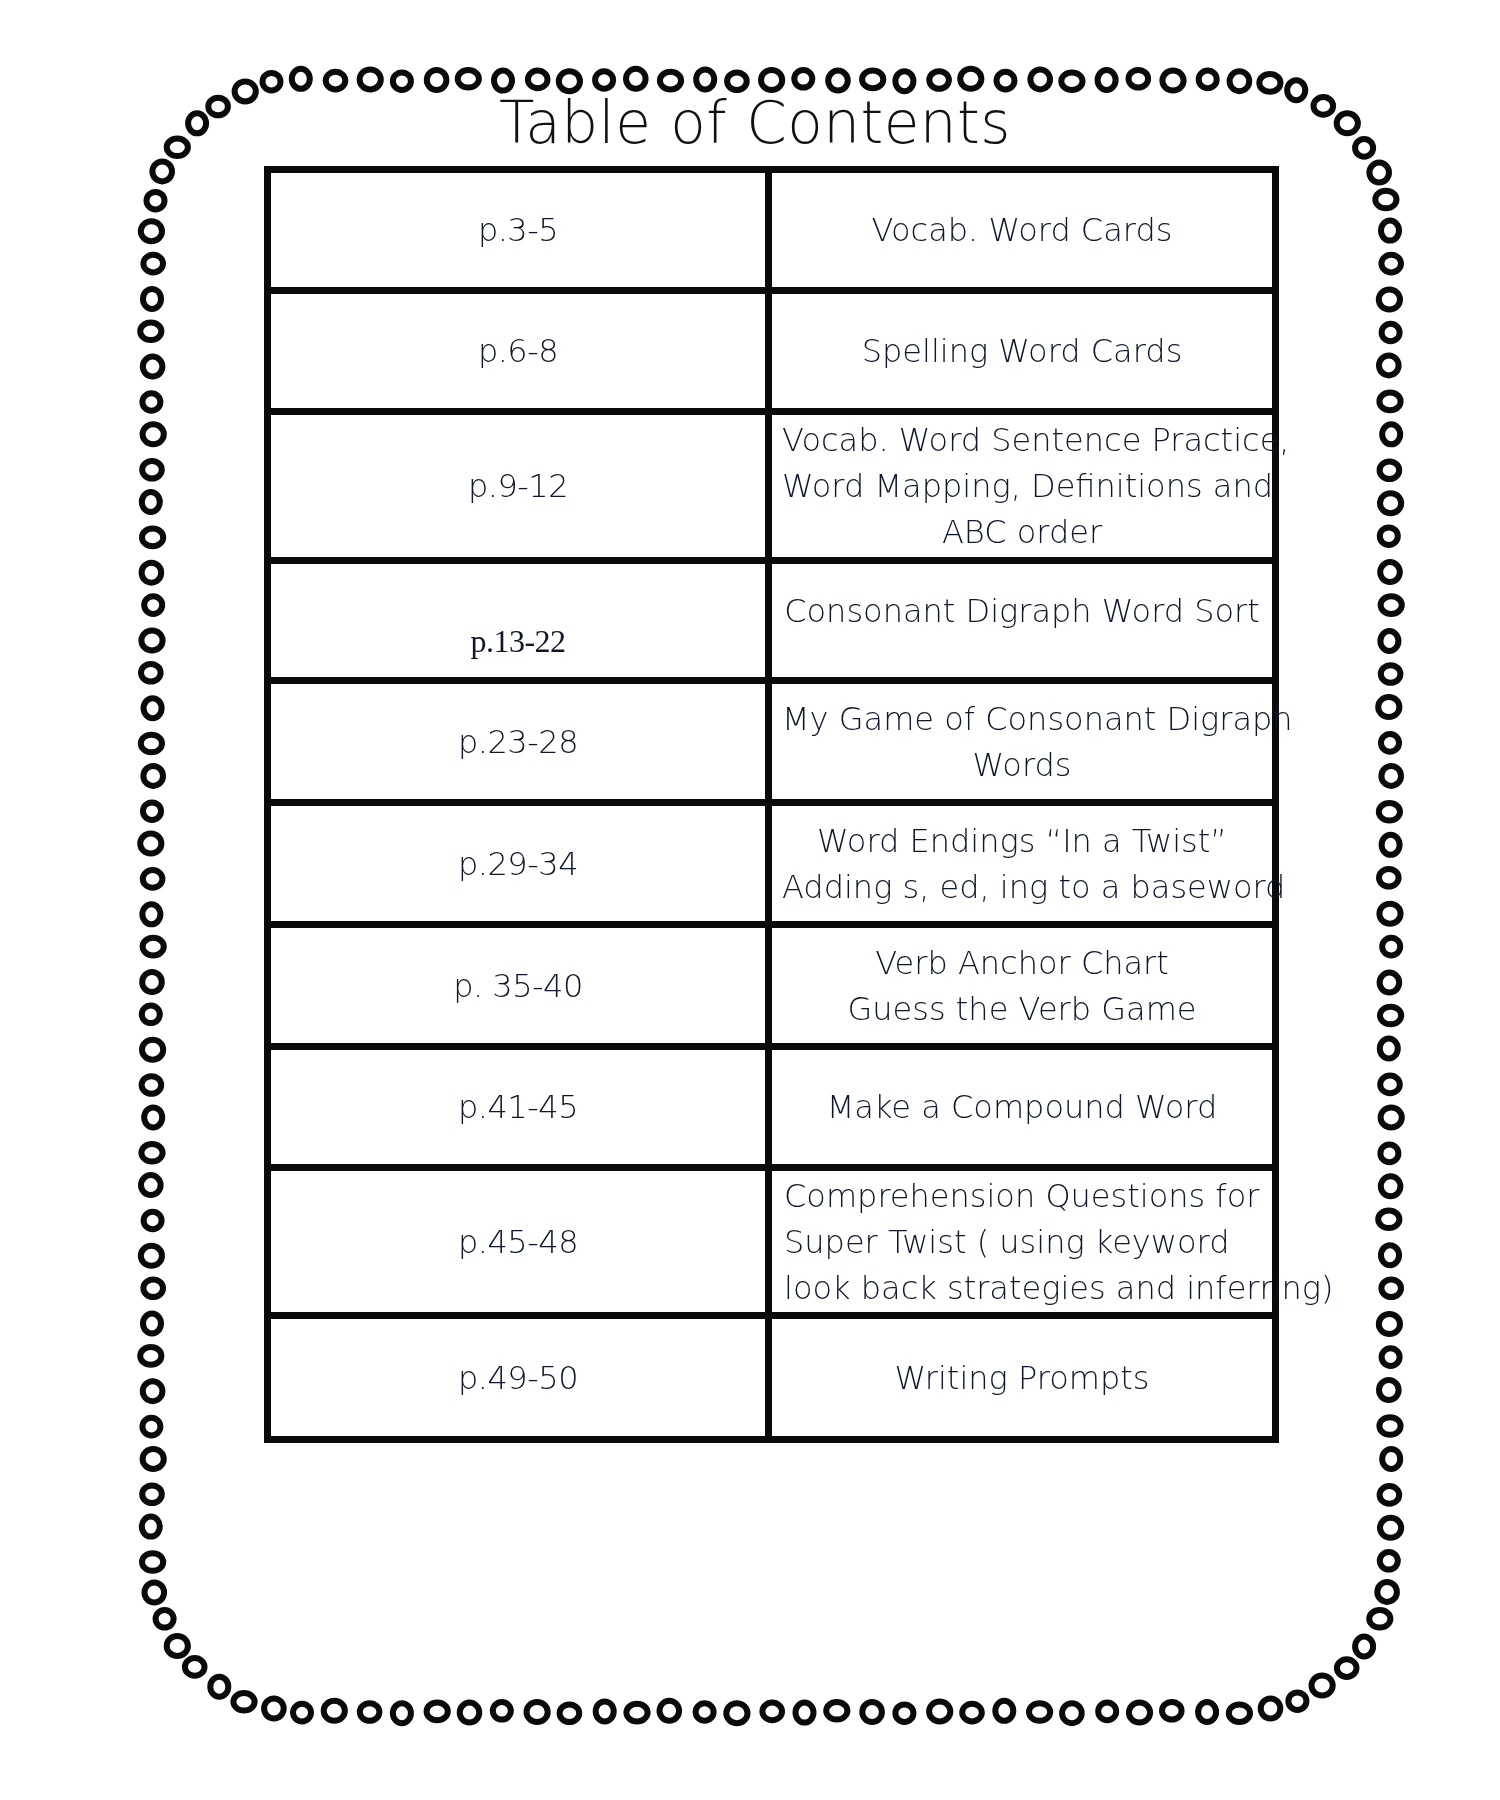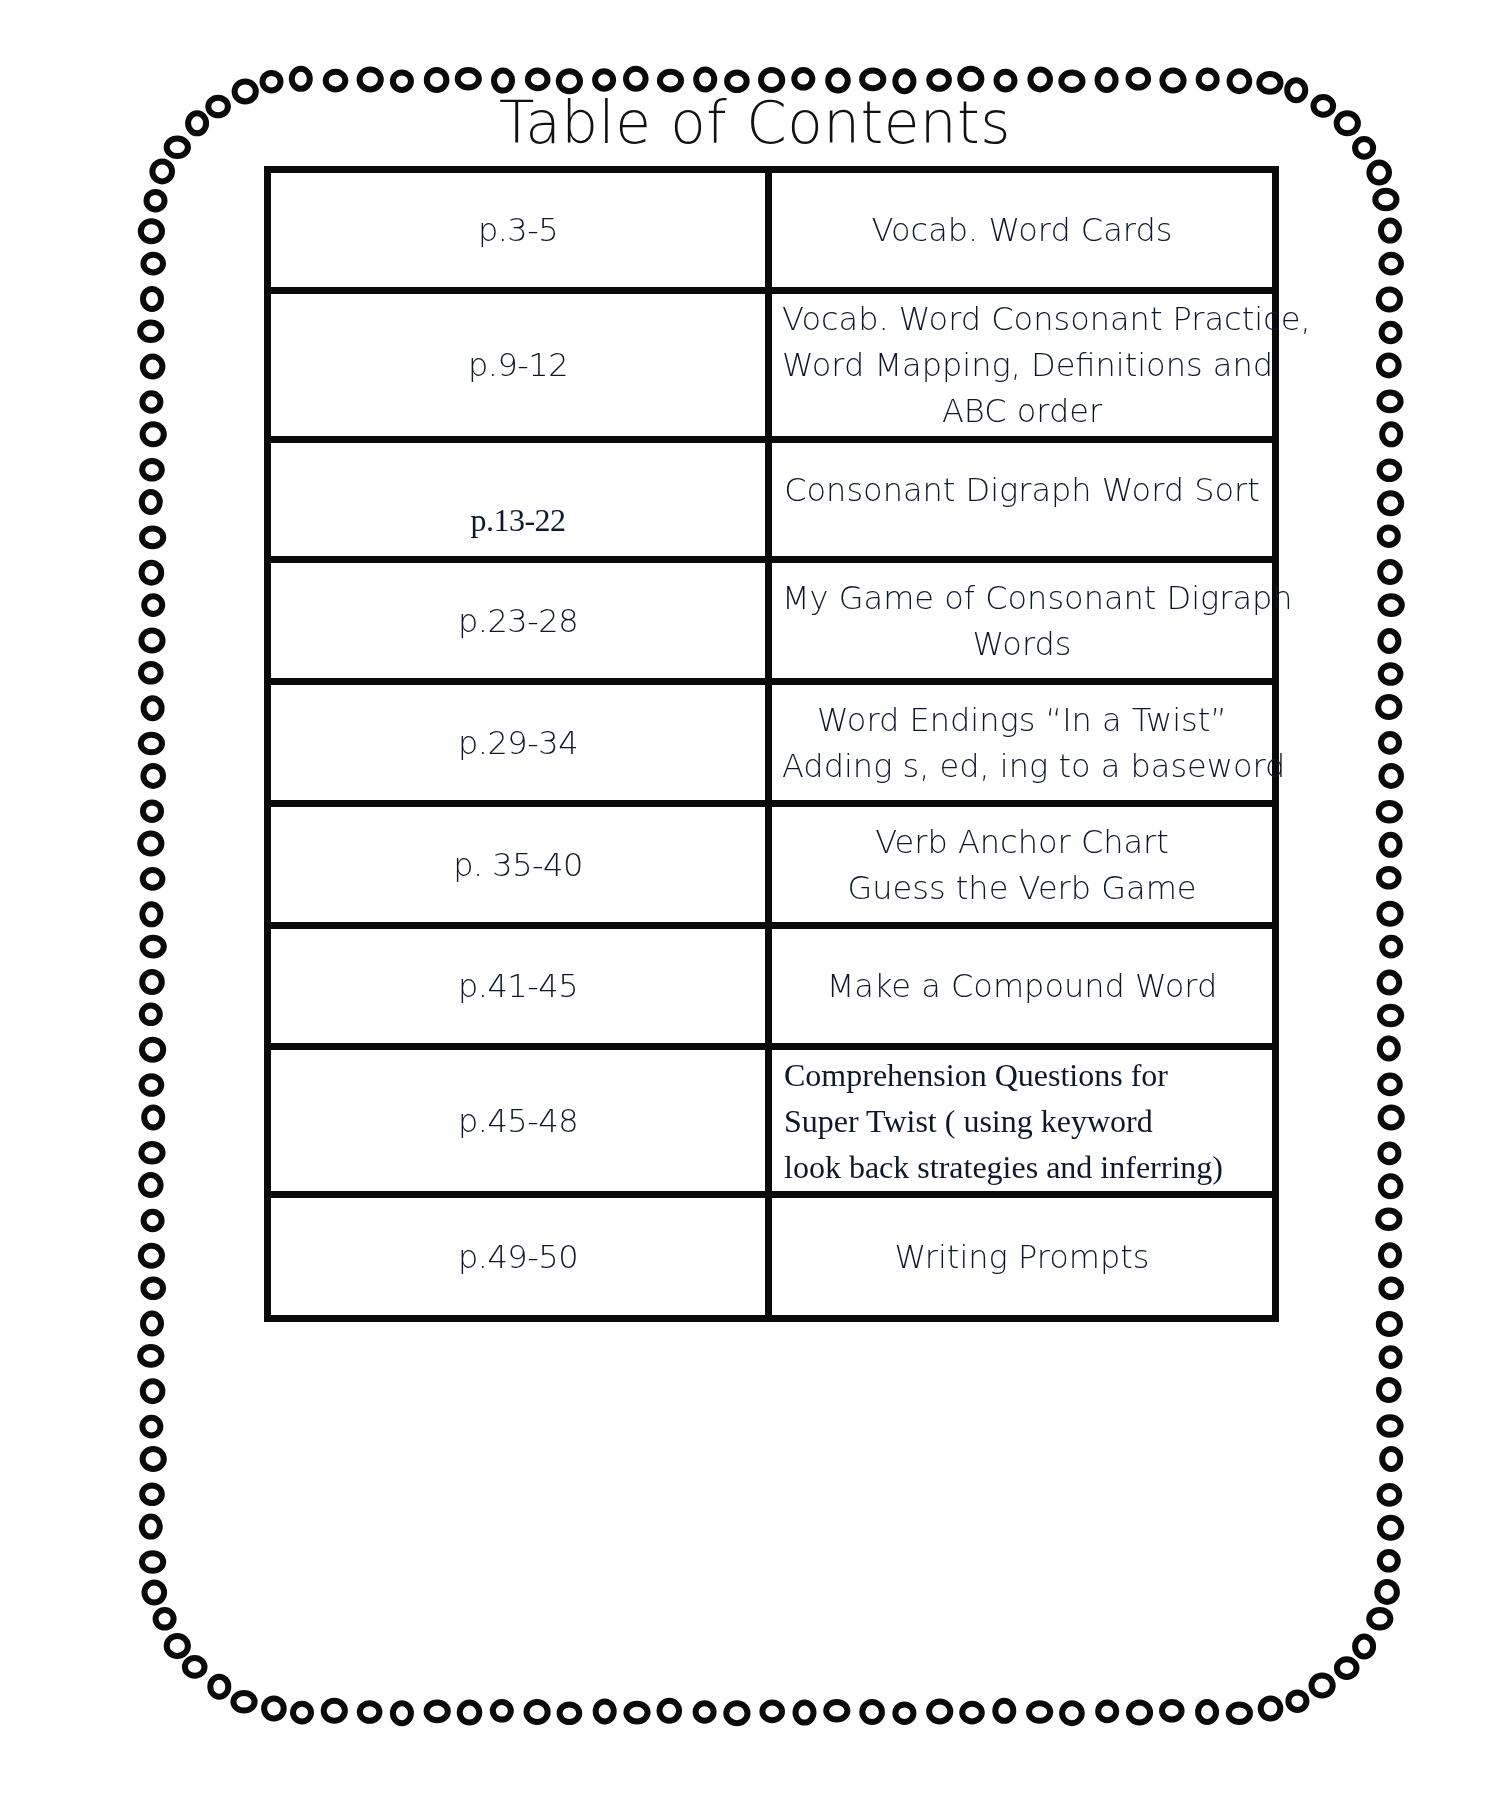--- a/index.html
+++ b/index.html
@@ -62,21 +62,20 @@
   .toc-table td.section {
     width: 480px;
   }
   .toc-table td.section.top {
     vertical-align: top;
     padding-top: 24px;
   }
   .toc-table td.section.left {
     text-align: left;
     padding-left: 12px;
-    font-family: Liberation Serif, serif;
   }
   .toc-table td.pages.lower {
     padding-top: 40px;
     font-family: Liberation Serif, serif;
   }
   .line { display: block; white-space: nowrap; }
 </style>
 </head>
 <body>
 
@@ -256,24 +255,30 @@
   <div class="title">Table of Contents</div>
 
   <table class="toc-table">
     <tbody>
       <tr style="height:121px">
         <td class="pages"><span>p.3-5</span></td>
         <td class="section">
           <span class="line">Vocab. Word Cards</span>
         </td>
       </tr>
+      <tr style="height:121px">
+        <td class="pages"><span>p.6-8</span></td>
+        <td class="section">
+          <span class="line">Spelling Word Cards</span>
+        </td>
+      </tr>
       <tr style="height:149px">
         <td class="pages"><span>p.9-12</span></td>
         <td class="section">
-          <span class="line">Vocab. Word Consonant Practice,</span>
+          <span class="line">Vocab. Word Sentence Practice,</span>
           <span class="line">Word Mapping, Definitions and</span>
           <span class="line">ABC order</span>
         </td>
       </tr>
       <tr style="height:120px">
         <td class="pages lower"><span>p.13-22</span></td>
         <td class="section top">
           <span class="line">Consonant Digraph Word Sort</span>
         </td>
       </tr>

